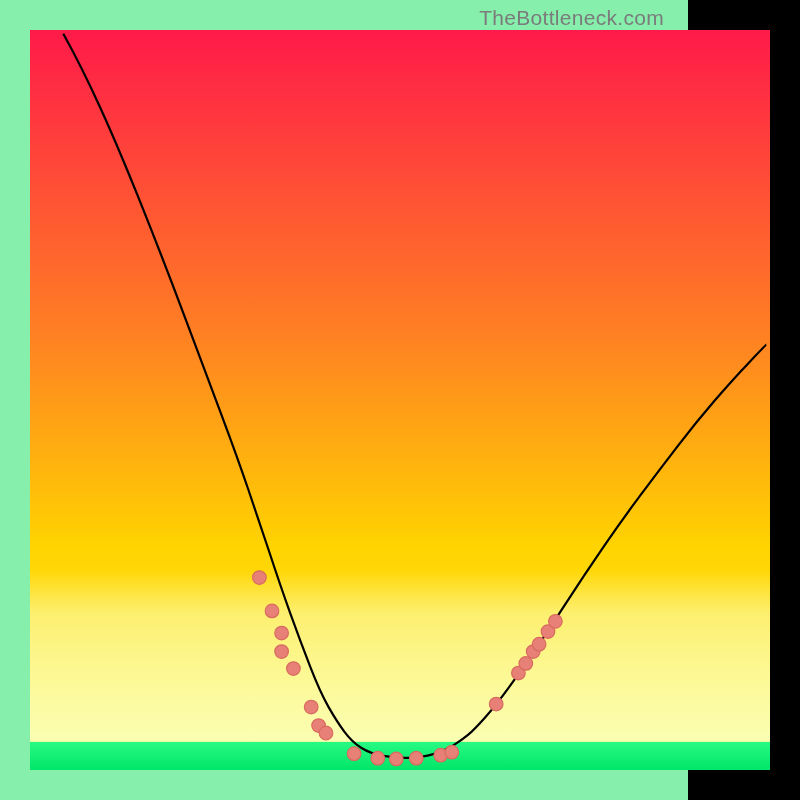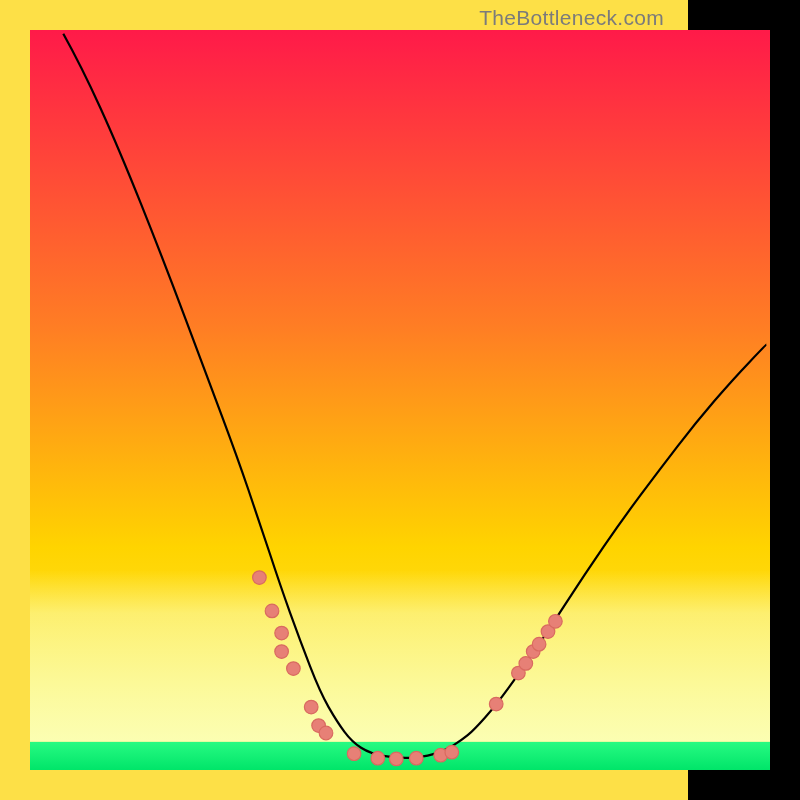--- a/index.html
+++ b/index.html
@@ -7,21 +7,21 @@
     padding: 0;
     width: 800px;
     height: 800px;
     overflow: hidden;
     background: #000;
     font-family: Arial, Helvetica, sans-serif;
   }
   .outer {
     width: 688px;
     height: 800px;
-    background: #fde047;
+    background: #86efac;
     position: relative;
   }
   .plot {
     position: absolute;
     left: 30px;
     top: 30px;
     width: 740px;
     height: 740px;
   }
   .plot svg {

